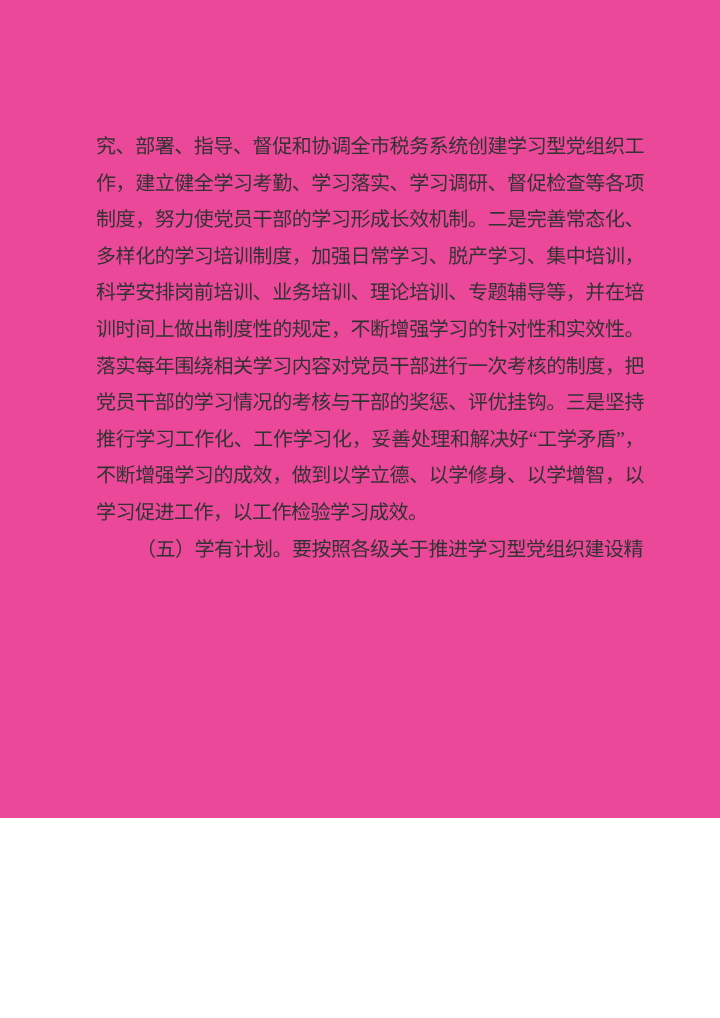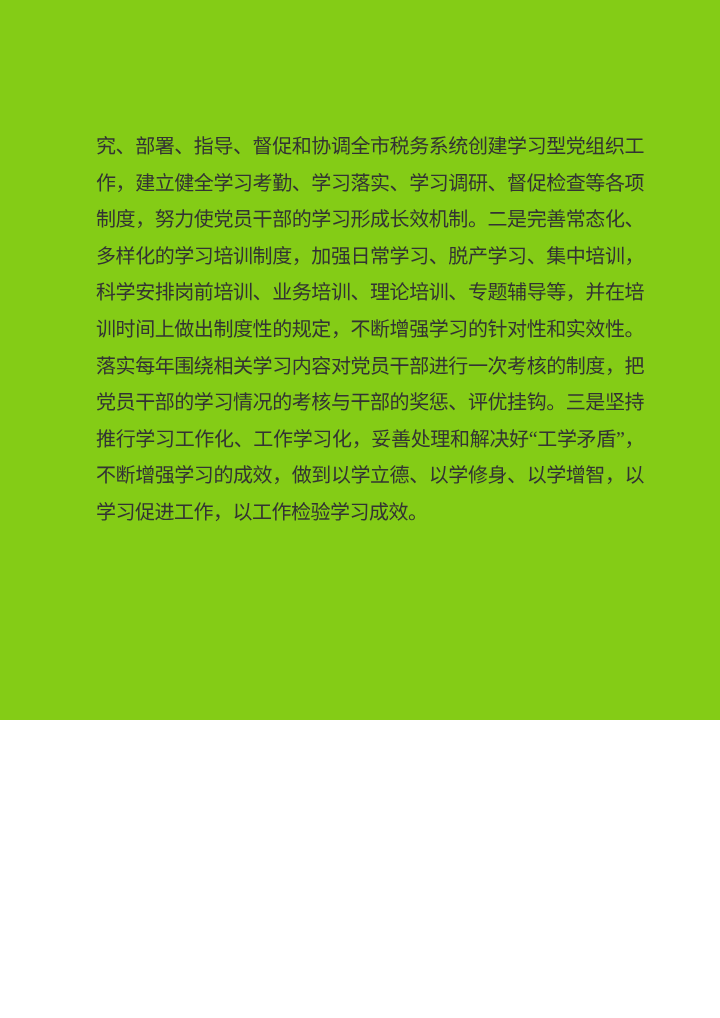--- a/index.html
+++ b/index.html
@@ -4,23 +4,23 @@
 <style>
   * { box-sizing: border-box; }
   html, body {
     margin: 0;
     padding: 0;
     background: #ffffff;
   }
   .page {
     position: relative;
     width: 720px;
-    height: 720px;
+    height: 818px;
     margin: 0 auto;
-    background: #84cc16;
+    background: #ec4899;
     overflow: hidden;
     font-family: "Liberation Serif", "DejaVu Serif", serif;
     color: #333333;
   }
   .doc-body {
     position: absolute;
     left: 96px;
     top: 128px;
     width: 548px;
   }
@@ -46,17 +46,18 @@
     letter-spacing: 2px;
     color: #333333;
   }
 </style>
 </head>
 <body>
 
 <div class="page">
   <div class="doc-body">
       <p class="para">究、部署、指导、督促和协调全市税务系统创建学习型党组织工作，建立健全学习考勤、学习落实、学习调研、督促检查等各项制度，努力使党员干部的学习形成长效机制。二是完善常态化、多样化的学习培训制度，加强日常学习、脱产学习、集中培训，科学安排岗前培训、业务培训、理论培训、专题辅导等，并在培训时间上做出制度性的规定，不断增强学习的针对性和实效性。落实每年围绕相关学习内容对党员干部进行一次考核的制度，把党员干部的学习情况的考核与干部的奖惩、评优挂钩。三是坚持推行学习工作化、工作学习化，妥善处理和解决好“工学矛盾”，不断增强学习的成效，做到以学立德、以学修身、以学增智，以学习促进工作，以工作检验学习成效。</p>
+      <p class="para indent">（五）学有计划。要按照各级关于推进学习型党组织建设精</p>
     </div>
   <div class="page-footer">
     <span>第6页 共8页</span>
   </div>
 </div>
 
 </body></html>

